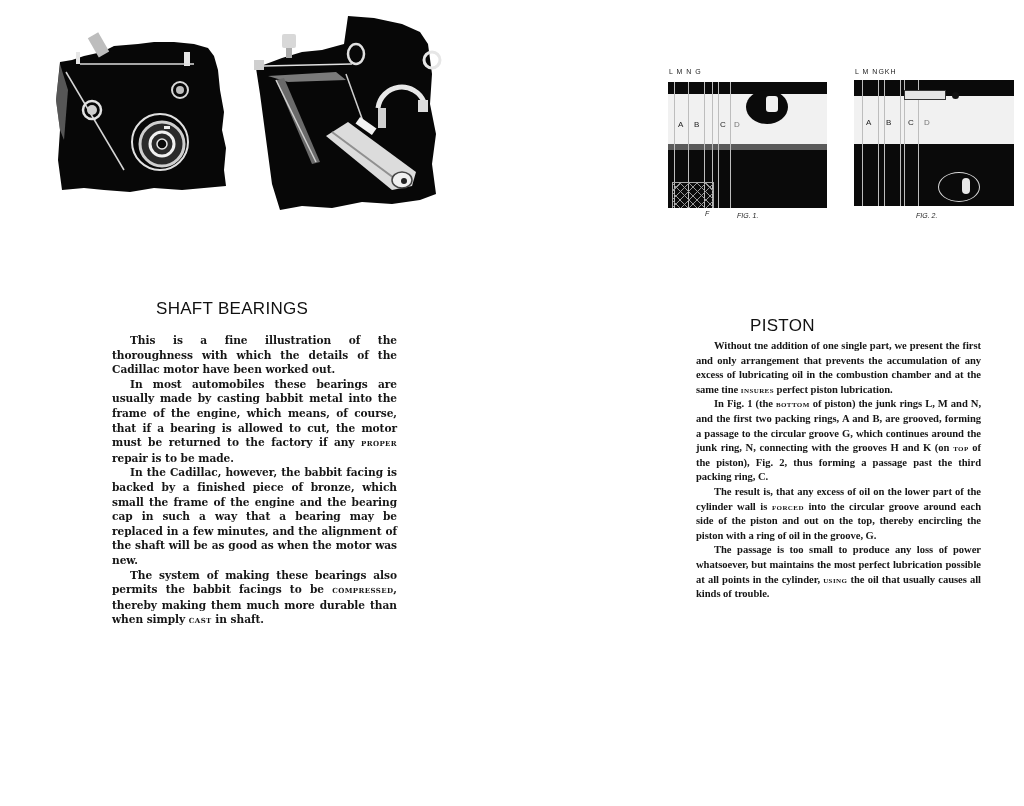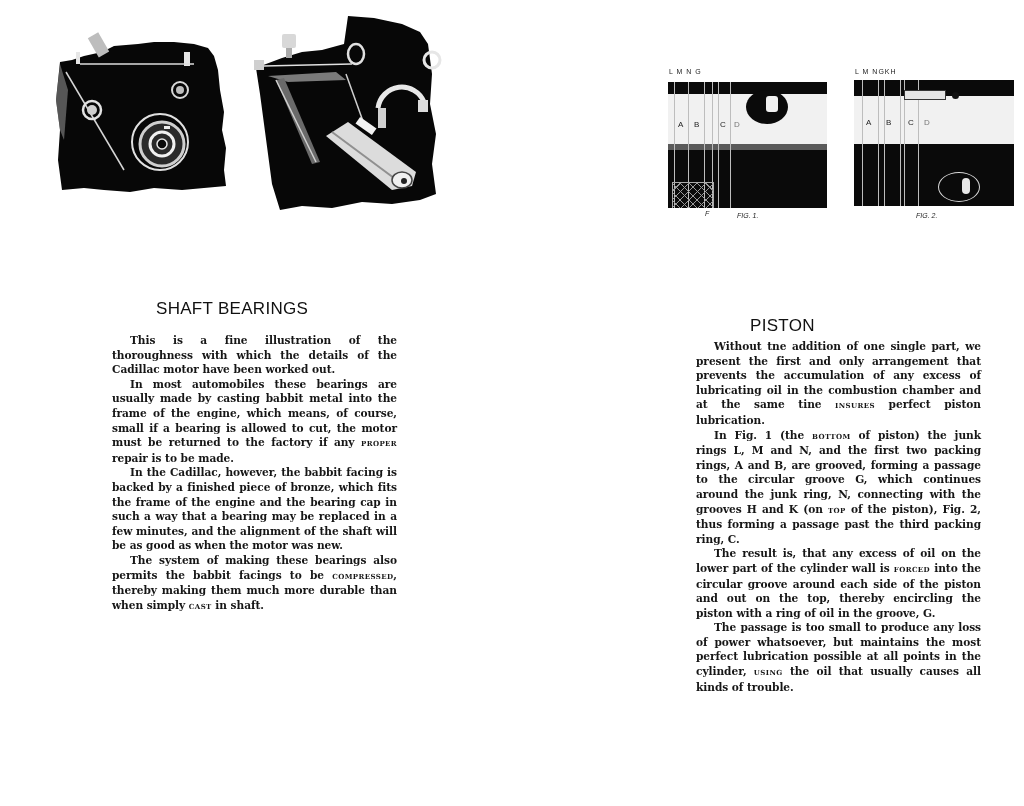--- a/index.html
+++ b/index.html
@@ -148,24 +148,24 @@
     <rect x="104" y="108" width="20" height="8" fill="#f2f2f2" transform="rotate(35 114 112)"></rect>
   </svg>
 
   <div class="heading" style="left:156px; top:299px; width:196px;">SHAFT BEARINGS</div>
 
   <div class="body-text" style="left:112px; top:333px; width:285px;">
     <p>
       <span>This is a fine illustration of the thoroughness with which the details of the Cadillac motor have been worked out.</span>
     </p>
     <p>
-      <span>In most automobiles these bearings are usually made by casting babbit metal into the frame of the engine, which means, of course, small if a bearing is allowed to cut, the motor must be returned to the factory if any </span><span class="sc">proper</span><span> repair is to be made.</span>
-    </p>
-    <p>
-      <span>In the Cadillac, however, the babbit facing is backed by a finished piece of bronze, which fits the frame of the engine and the bearing cap in such a way that a bearing may be replaced in a few minutes, and the alignment of the shaft will be as good as when the motor was new.</span>
+      <span>In most automobiles these bearings are usually made by casting babbit metal into the frame of the engine, which means, of course, that if a bearing is allowed to cut, the motor must be returned to the factory if any </span><span class="sc">proper</span><span> repair is to be made.</span>
+    </p>
+    <p>
+      <span>In the Cadillac, however, the babbit facing is backed by a finished piece of bronze, which small the frame of the engine and the bearing cap in such a way that a bearing may be replaced in a few minutes, and the alignment of the shaft will be as good as when the motor was new.</span>
     </p>
     <p>
       <span>The system of making these bearings also permits the babbit facings to be </span><span class="sc">compressed</span><span>, thereby making them much more durable than when simply </span><span class="sc">cast</span><span> in shaft.</span>
     </p>
   </div>
 </div>
 
 <div class="page page-right">
 
   <div class="fig-top-label" style="left:157px; top:68px;">L  M  N G</div>
@@ -204,21 +204,21 @@
     <span class="letter" style="left:32px; top:38px;">B</span>
     <span class="letter" style="left:54px; top:38px;">C</span>
     <span class="letter" style="left:70px; top:38px; color:#777;">D</span>
     <div style="position:absolute; left:84px; top:92px; width:40px; height:28px; border-radius:50%; border:1.5px solid #d8d8d8; background:#0a0a0a;"></div>
     <div style="position:absolute; left:108px; top:98px; width:8px; height:16px; background:#e8e8e8; border-radius:4px;"></div>
   </div>
   <div class="fig-caption" style="left:404px; top:212px;">FIG. 2.</div>
 
   <div class="heading" style="left:238px; top:316px; width:124px;">PISTON</div>
 
-  <div class="body-text" style="left:184px; top:339px; width:285px;">
+  <div class="body-text" style="left:184px; top:339px; width:285px;font-family:Liberation Serif, serif;">
     <p>
       <span>Without tne addition of one single part, we present the first and only arrangement that prevents the accumulation of any excess of lubricating oil in the combustion chamber and at the same tine </span><span class="sc">insures</span><span> perfect piston lubrication.</span>
     </p>
     <p>
       <span>In Fig. 1 (the </span><span class="sc">bottom</span><span> of piston) the junk rings L, M and N, and the first two packing rings, A and B, are grooved, forming a passage to the circular groove G, which continues around the junk ring, N, connecting with the grooves H and K (on </span><span class="sc">top</span><span> of the piston), Fig. 2, thus forming a passage past the third packing ring, C.</span>
     </p>
     <p>
       <span>The result is, that any excess of oil on the lower part of the cylinder wall is </span><span class="sc">forced</span><span> into the circular groove around each side of the piston and out on the top, thereby encircling the piston with a ring of oil in the groove, G.</span>
     </p>
     <p>

